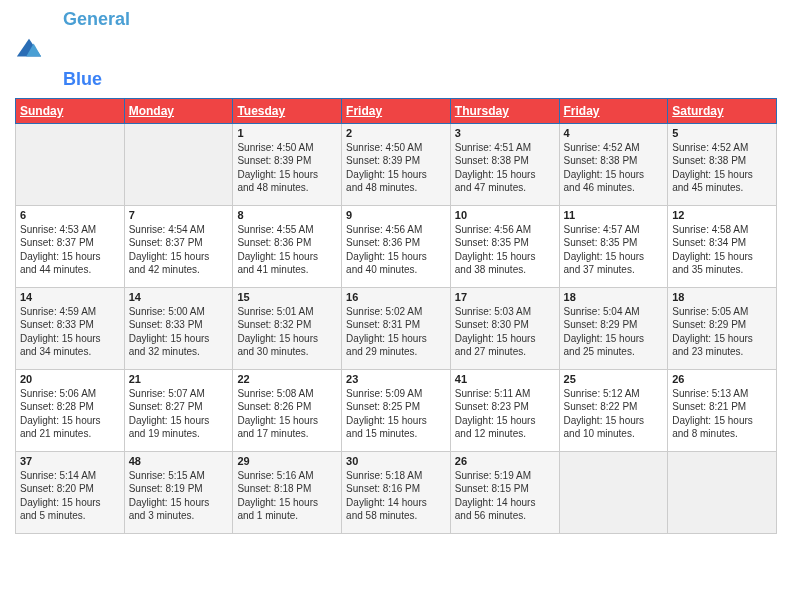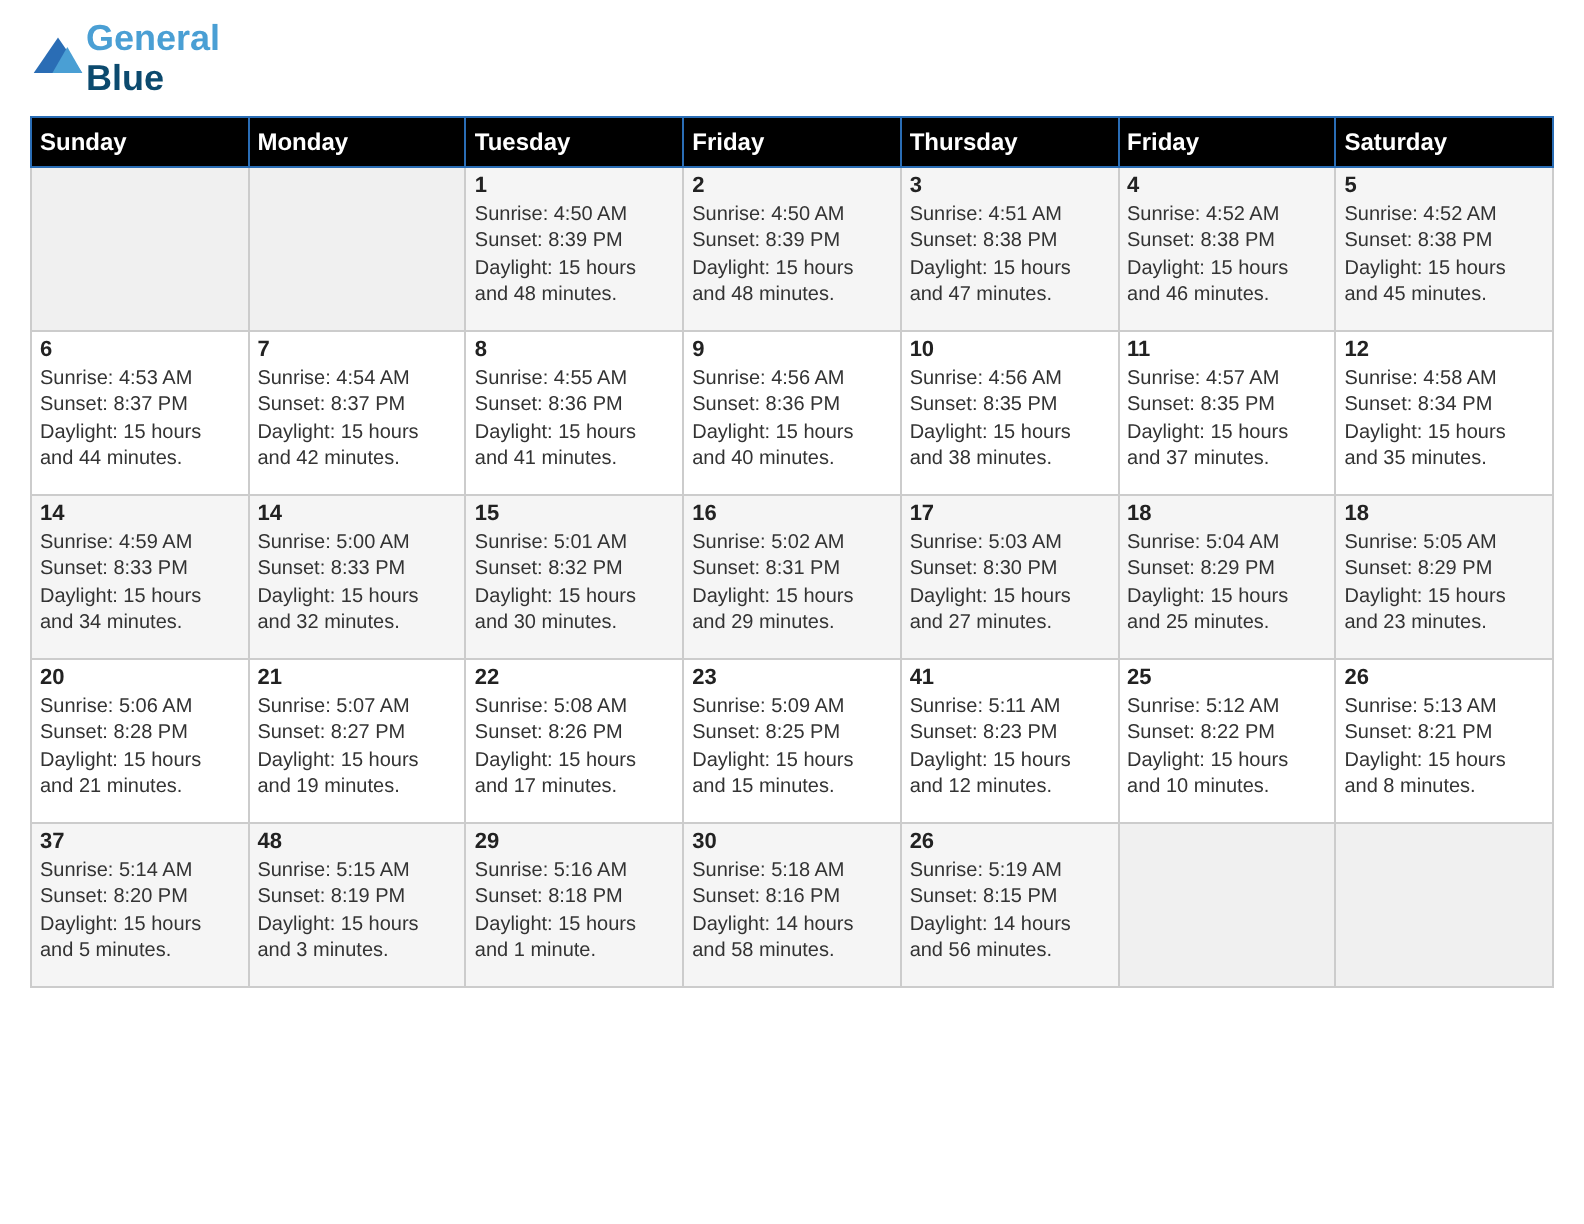--- a/index.html
+++ b/index.html
@@ -18,21 +18,21 @@
     }
     .header {
       display: flex;
       justify-content: space-between;
       align-items: flex-start;
       margin-bottom: 8px;
     }
     .logo {
       display: flex;
       align-items: center;
-      gap: 0;
+      gap: 20px;
     }
     .logo-text {
       font-size: 18px;
       font-weight: bold;
       color: #1a3a5c;
       line-height: 1.1;
     }
     .logo-text span {
       color: #4a9fd4;
     }
@@ -52,27 +52,28 @@
     .location {
       font-size: 14px;
       color: #333;
     }
     .calendar {
       width: 100%;
       border-collapse: collapse;
       border: 1px solid #bbb;
     }
     .calendar th {
-      background: #000000;
+      background: #ef4444;
       color: #fff;
       font-size: 12px;
       font-weight: bold;
       padding: 5px 4px;
       text-align: left;
       border: 1px solid #2a6db5;
+      text-decoration: underline;
     }
     .calendar td {
       width: 14.28%;
       vertical-align: top;
       border: 1px solid #ccc;
       padding: 3px 4px;
       font-size: 9.5px;
       color: #222;
       height: 82px;
       background: #fff;
@@ -103,21 +104,21 @@
 
 <div class="page">
   <div class="header">
     <div class="logo">
       <svg class="logo-icon" viewBox="0 0 30 30">
         <polygon points="15,3 28,22 2,22" fill="#2a6db5"></polygon>
         <polygon points="20,8 28,22 12,22" fill="#4a9fd4"></polygon>
       </svg>
       <div class="logo-text">
         <div><span>General</span></div>
-        <div style="color:#0c4a6e;">Blue</div>
+        <div style="color:#3b82f6;margin-top:40px;">Blue</div>
       </div>
     </div>
     <div class="title-block">
       <div class="month-title"></div>
       <div class="location"></div>
     </div>
   </div>
 
   <table class="calendar">
     <thead>

